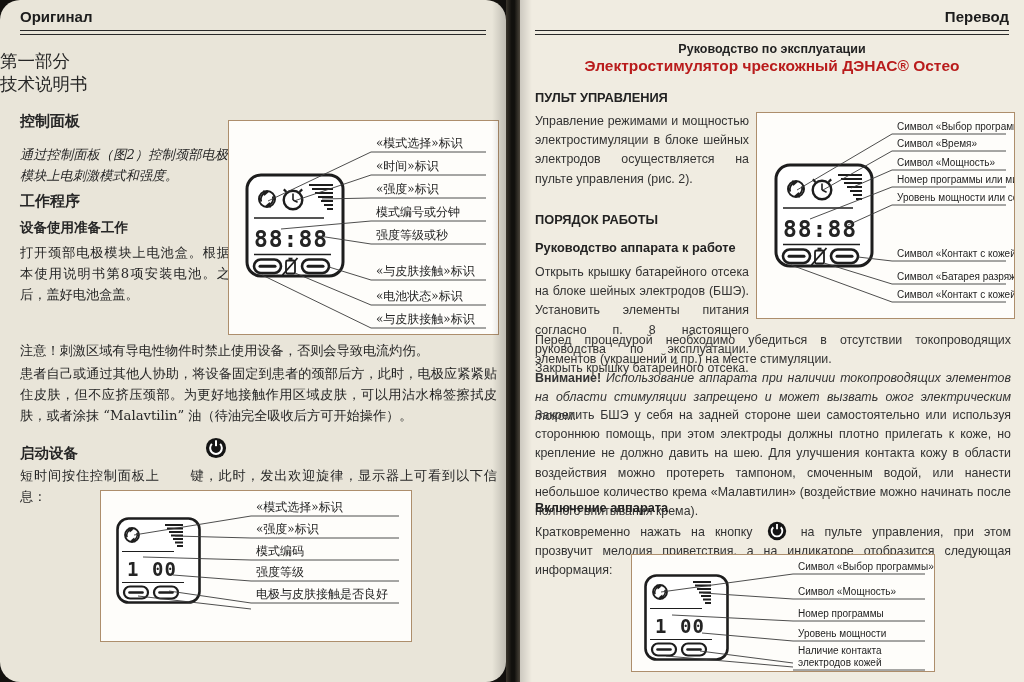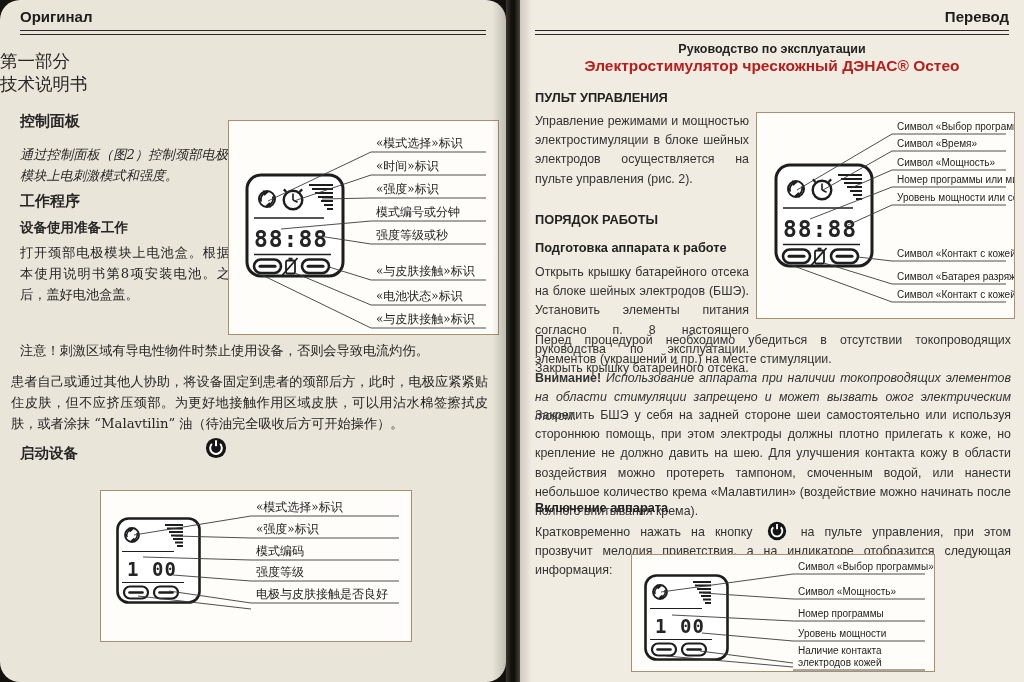--- a/index.html
+++ b/index.html
@@ -106,26 +106,29 @@
   </div>
 
   <div class="abs cjk lp-h" style="left:20px;top:112px;">控制面板</div>
   <div class="abs cjk lp-p" style="left:20px;top:144px;width:208px;font-style:italic;">通过控制面板（图2）控制颈部电极模块上电刺激模式和强度。</div>
 
   <div class="abs cjk lp-h" style="left:20px;top:192px;">工作程序</div>
   <div class="abs cjk lp-sub" style="left:20px;top:219px;">设备使用准备工作</div>
   <div class="abs cjk lp-p" style="left:20px;top:242px;width:210px;">打开颈部电极模块上电池盒。根据本使用说明书第8项安装电池。之后，盖好电池盒盖。</div>
 
   <div class="abs cjk lp-p" style="left:20px;top:340px;width:477px;">注意！刺激区域有导电性物件时禁止使用设备，否则会导致电流灼伤。</div>
-  <div class="abs cjk lp-p" style="left:11px;top:363px;width:477px;margin-top:8px;">患者自己或通过其他人协助，将设备固定到患者的颈部后方，此时，电极应紧紧贴住皮肤，但不应挤压颈部。为更好地接触作用区域皮肤，可以用沾水棉签擦拭皮肤，或者涂抹 “Malavtilin” 油（待油完全吸收后方可开始操作）。</div>
+  <div class="abs cjk lp-p" style="left:20px;top:363px;width:477px;">患者自己或通过其他人协助，将设备固定到患者的颈部后方，此时，电极应紧紧贴住皮肤，但不应挤压颈部。为更好地接触作用区域皮肤，可以用沾水棉签擦拭皮肤，或者涂抹 “Malavtilin” 油（待油完全吸收后方可开始操作）。</div>
 
   <div class="abs cjk lp-sub" style="left:20px;top:444px;font-size:14.5px;">启动设备</div>
   <svg class="pwr abs" style="left:205px;top:437px;" viewBox="0 0 24 24">
       <use href="#sym-power"></use>
     </svg>
+  <div class="abs cjk lp-p" style="left:20px;top:465px;width:477px;">
+    <span>短时间按住控制面板上</span><span class="gap"></span><span>键，此时，发出欢迎旋律，显示器上可看到以下信息：</span>
+  </div>
 
   <div class="diagram" style="left:228px;top:120px;width:269px;height:213px;">
     <svg viewBox="0 0 269 213">
       <use href="#sym-lcd-a" x="16" y="52"></use>
       <text class="seg" x="62" y="126" text-anchor="middle" font-size="23">88:88</text>
       <g stroke="#3a3a3a" stroke-width="0.9">
         <line x1="142" y1="31" x2="257" y2="31"></line>
           <line x1="142" y1="31" x2="39" y2="80"></line>
         <line x1="142" y1="54" x2="257" y2="54"></line>
           <line x1="142" y1="54" x2="65" y2="80"></line>
@@ -188,21 +191,21 @@
   <div class="hdr" style="right:15px;">Перевод</div>
   <div class="rule" style="left:15px;top:30px;width:474px;"></div>
 
   <div class="rp-doc-sub">Руководство по эксплуатации</div>
   <div class="rp-doc-title">Электростимулятор чрескожный ДЭНАС® Остео</div>
 
   <div class="abs rp-h" style="left:15px;top:90px;">ПУЛЬТ УПРАВЛЕНИЯ</div>
   <div class="abs rp-p" style="left:15px;top:112px;width:214px;">Управление режимами и мощностью электростимуляции в блоке шейных электродов осуществляется на пульте управления (рис. 2).</div>
 
   <div class="abs rp-h" style="left:15px;top:212px;">ПОРЯДОК РАБОТЫ</div>
-  <div class="abs rp-h" style="left:15px;top:240px;">Подготовка аппарата к работе</div>
+  <div class="abs rp-h" style="left:15px;top:240px;">Руководство аппарата к работе</div>
   <div class="abs rp-p" style="left:15px;top:263px;width:214px;">Открыть крышку батарейного отсека на блоке шейных электродов (БШЭ). Установить элементы питания согласно п. 8 настоящего руководства по эксплуатации. Закрыть крышку батарейного отсека.</div>
 
   <div class="abs rp-p" style="left:15px;top:331px;width:476px;">Перед процедурой необходимо убедиться в отсутствии токопроводящих элементов (украшений и пр.) на месте стимуляции.</div>
   <div class="abs rp-p warn" style="left:15px;top:369px;width:476px;">
     <span class="warn-label">Внимание!</span>
     <span>Использование аппарата при наличии токопроводящих элементов на области стимуляции запрещено и может вызвать ожог электрическим током.</span>
   </div>
   <div class="abs rp-p" style="left:15px;top:406px;width:476px;">Закрепить БШЭ у себя на задней стороне шеи самостоятельно или используя стороннюю помощь, при этом электроды должны плотно прилегать к коже, но крепление не должно давить на шею. Для улучшения контакта кожу в области воздействия можно протереть тампоном, смоченным водой, или нанести небольшое количество крема «Малавтилин» (воздействие можно начинать после полного впитывания крема).</div>
 
   <div class="abs rp-h" style="left:15px;top:500px;">Включение аппарата</div>

